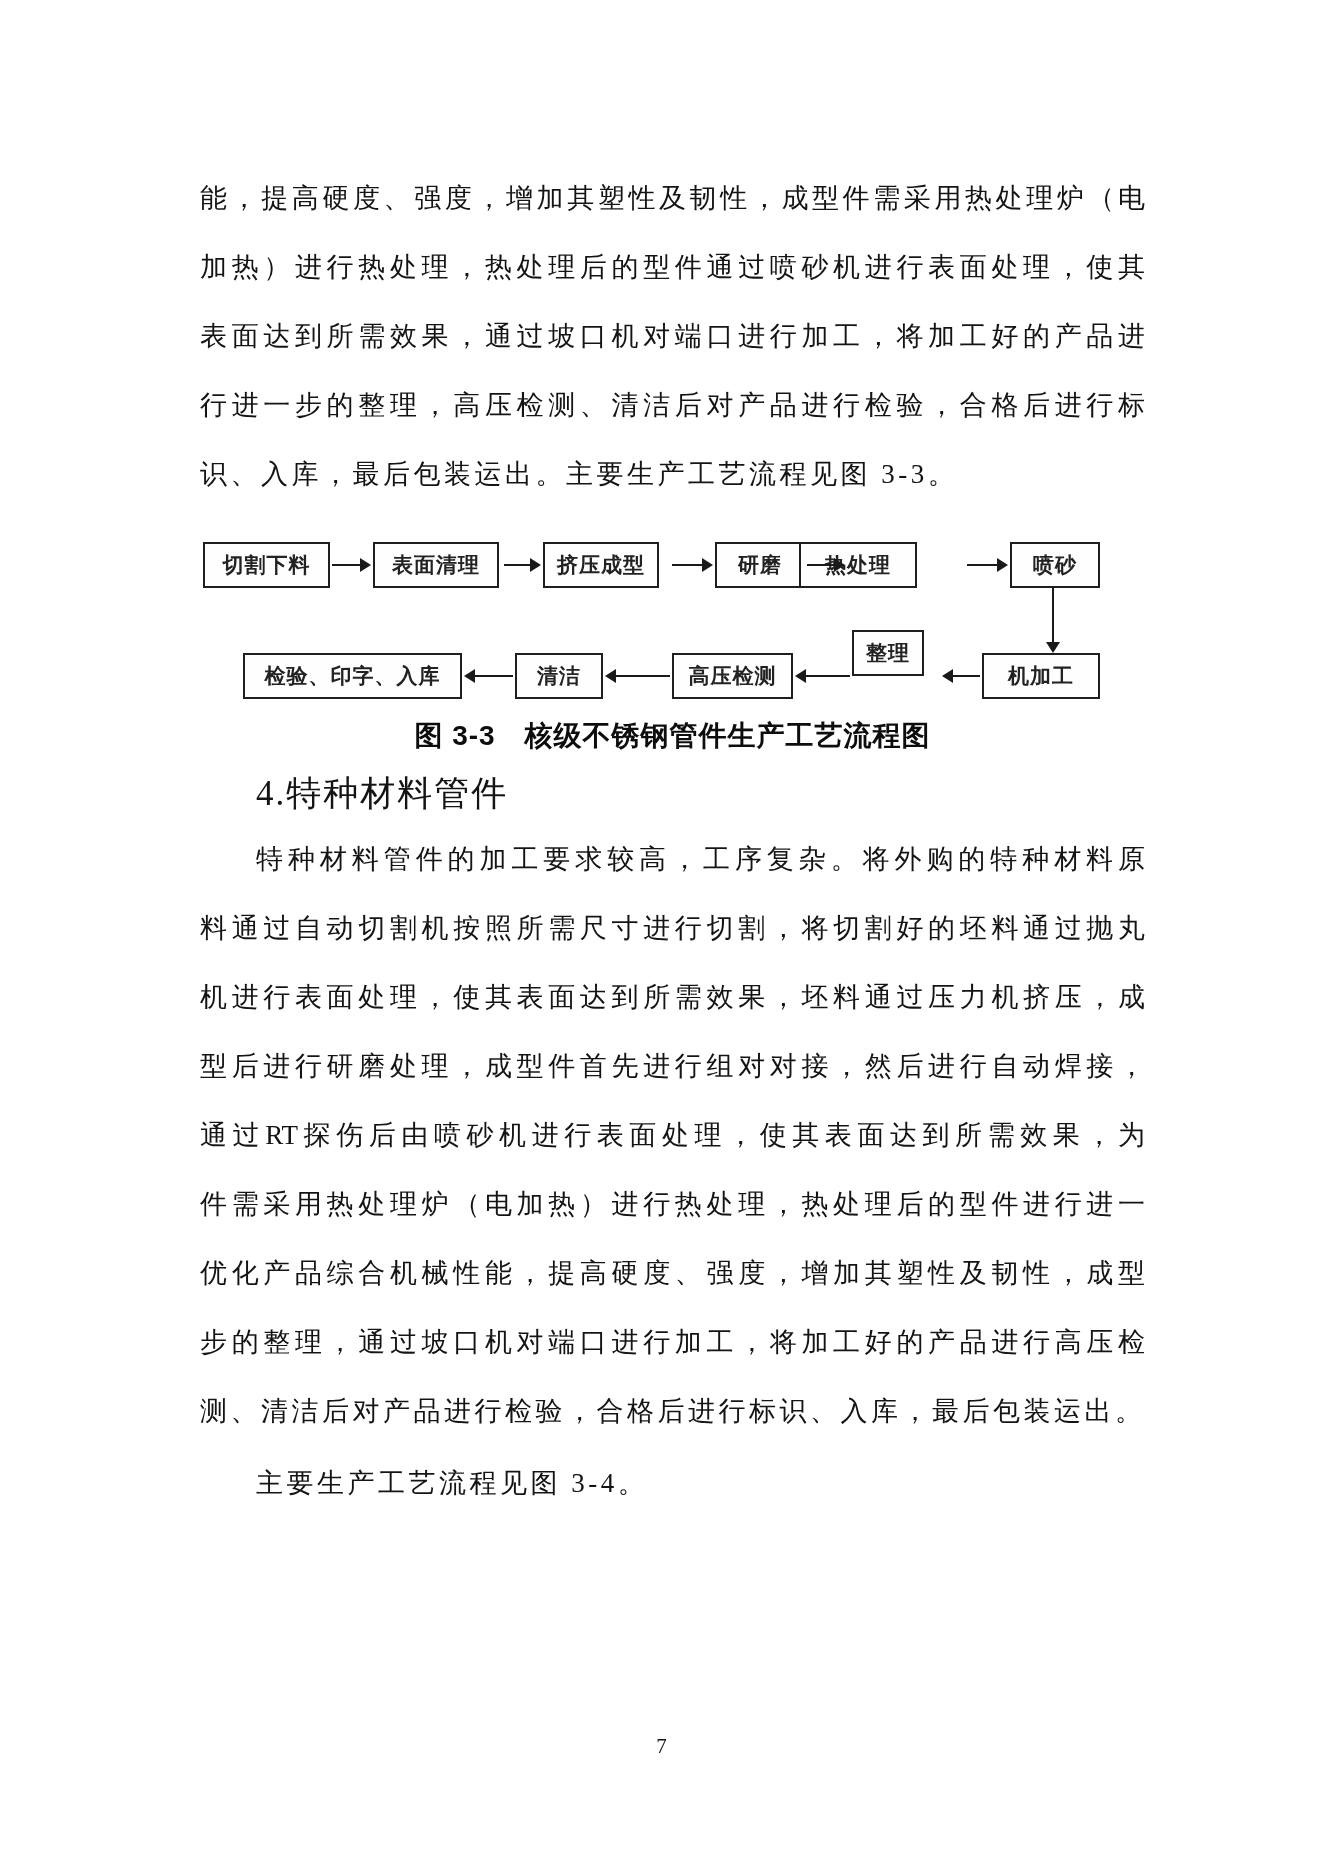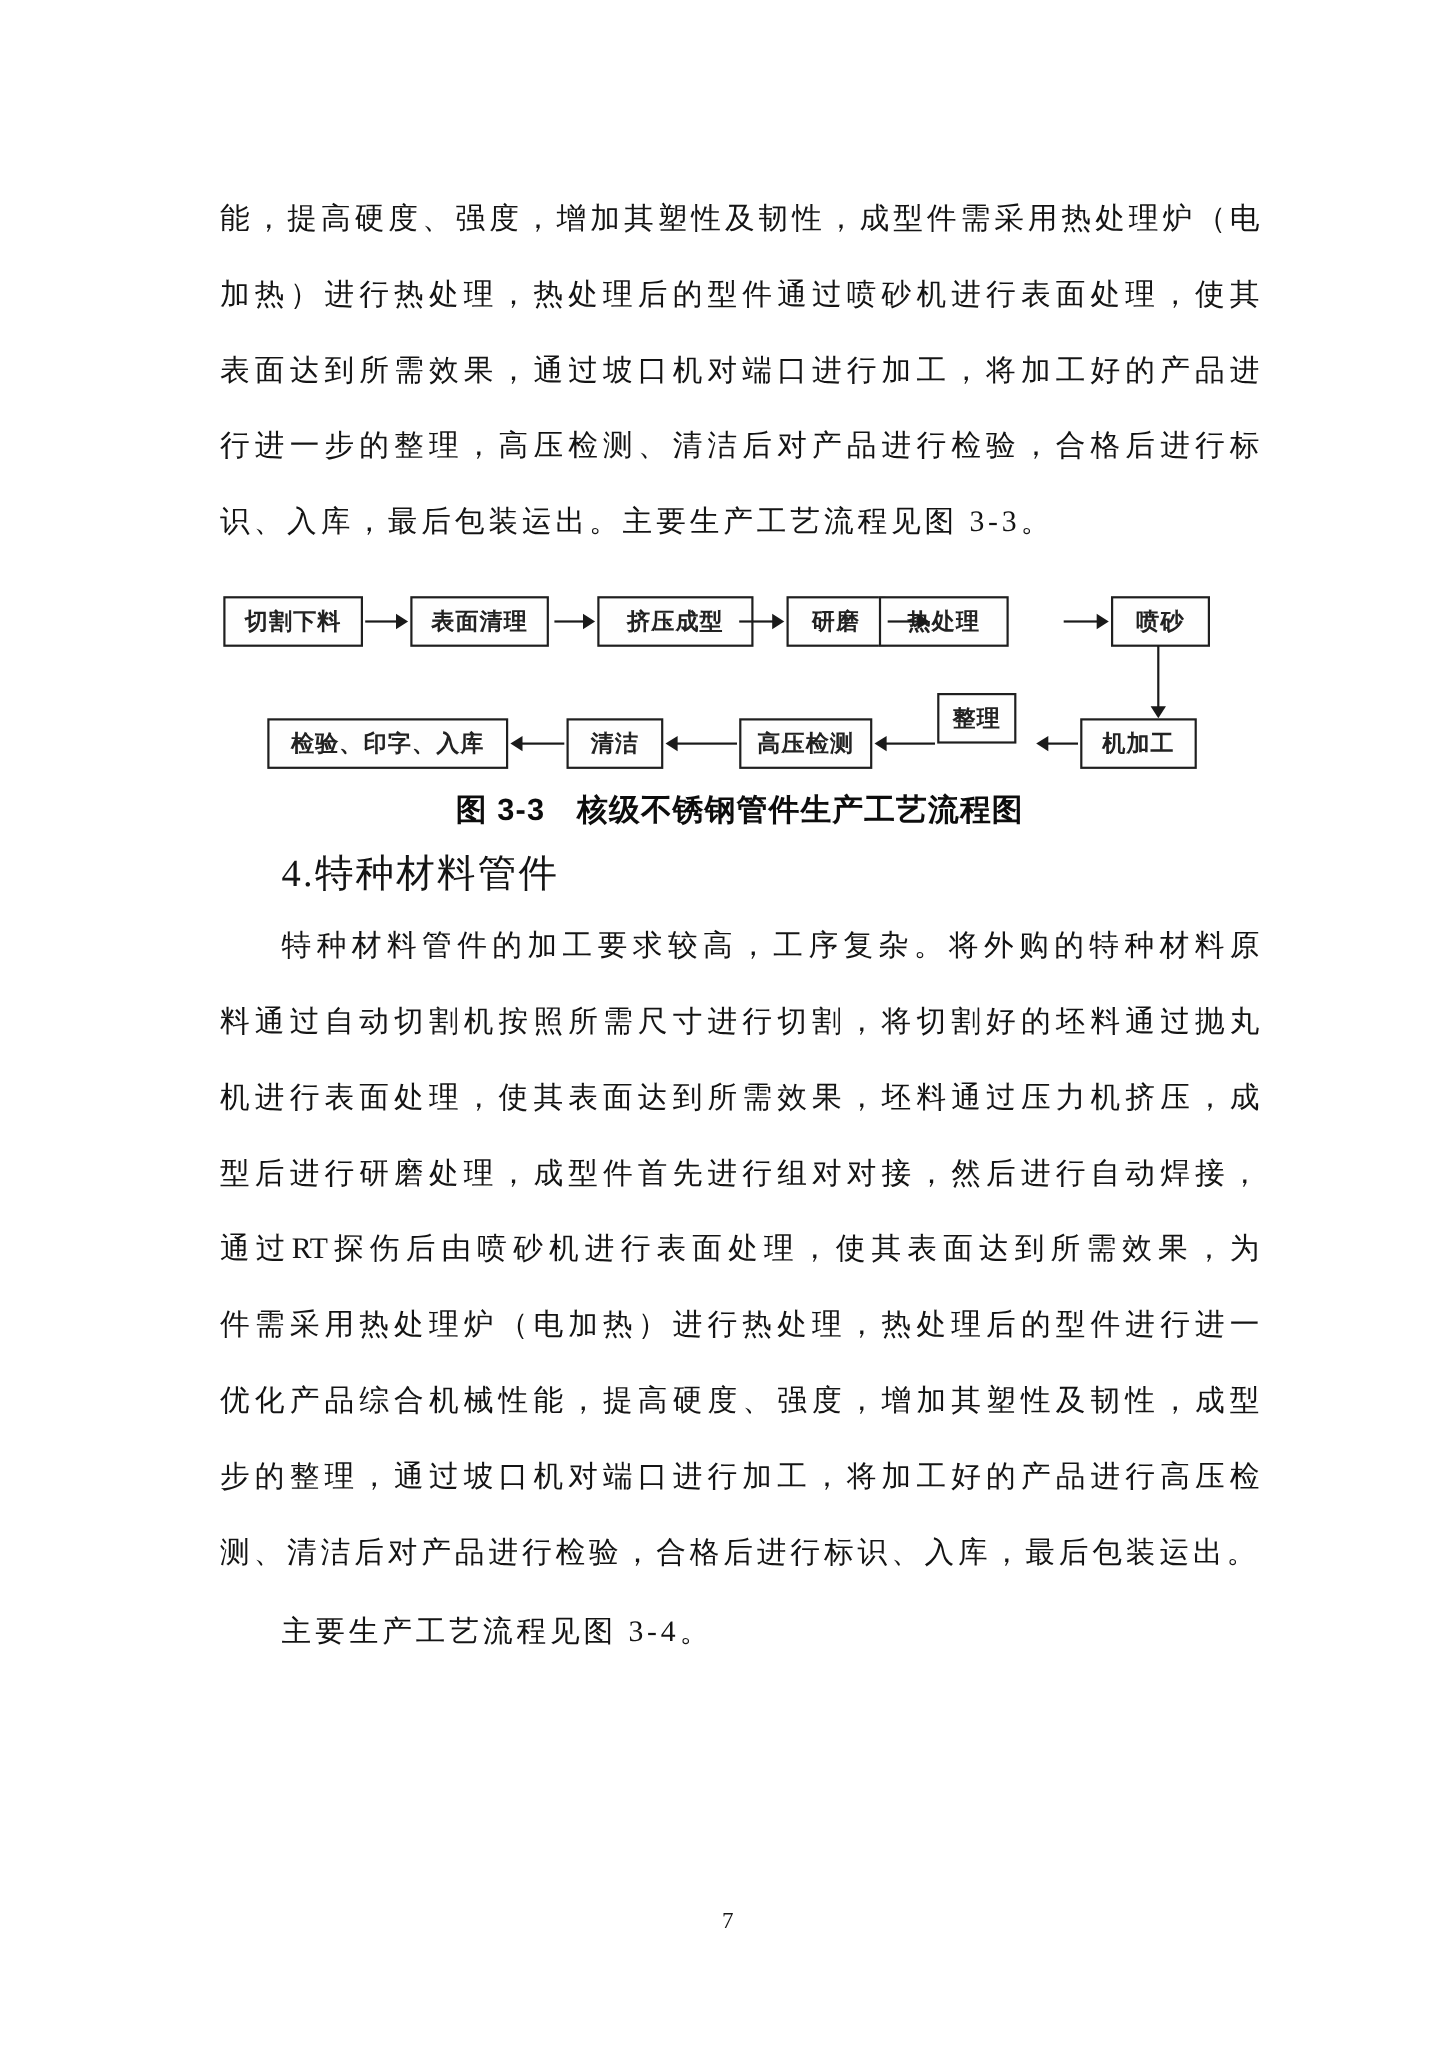--- a/index.html
+++ b/index.html
@@ -91,38 +91,38 @@
     <div class="bline">加热）进行热处理，热处理后的型件通过喷砂机进行表面处理，使其</div>
     <div class="bline">表面达到所需效果，通过坡口机对端口进行加工，将加工好的产品进</div>
     <div class="bline">行进一步的整理，高压检测、清洁后对产品进行检验，合格后进行标</div>
     <div class="bline last">识、入库，最后包装运出。主要生产工艺流程见图 3-3。</div>
   </div>
 
   <div class="flowchart">
 
     <div class="fbox" style="left:203px;top:542px;width:127px;">切割下料</div>
     <div class="fbox" style="left:373px;top:542px;width:126px;">表面清理</div>
-    <div class="fbox" style="left:543px;top:542px;width:142px;">挤压成型</div>
+    <div class="fbox" style="left:543px;top:542px;width:116px;">挤压成型</div>
     <div class="fbox" style="left:715px;top:542px;width:90px;">研磨</div>
     <div class="fbox" style="left:799px;top:542px;width:118px;">热处理</div>
     <div class="fbox" style="left:1010px;top:542px;width:90px;font-family:Liberation Serif, serif;">喷砂</div>
 
     <div class="arrow-r" style="left:332px;width:30px;"></div>
     <div class="arrow-r" style="left:504px;width:28px;"></div>
     <div class="arrow-r" style="left:672px;width:32px;"></div>
     <div class="arrow-r" style="left:807px;width:29px;"></div>
     <div class="arrow-r" style="left:967px;width:32px;"></div>
 
     <div class="arrow-d"></div>
 
     <div class="fbox" style="left:243px;top:653px;width:219px;">检验、印字、入库</div>
     <div class="fbox" style="left:515px;top:653px;width:88px;">清洁</div>
     <div class="fbox" style="left:672px;top:653px;width:121px;">高压检测</div>
     <div class="fbox" style="left:852px;top:630px;width:72px;">整理</div>
-    <div class="fbox" style="left:982px;top:653px;width:106px;">机加工</div>
+    <div class="fbox" style="left:982px;top:653px;width:118px;">机加工</div>
 
     <div class="arrow-l" style="left:473px;width:40px;"></div>
     <div class="arrow-l" style="left:614px;width:56px;"></div>
     <div class="arrow-l" style="left:804px;width:46px;"></div>
     <div class="arrow-l" style="left:951px;width:29px;"></div>
 
     <div class="caption">图 3-3　核级不锈钢管件生产工艺流程图</div>
   </div>
 
   <div class="heading">4.特种材料管件</div>

